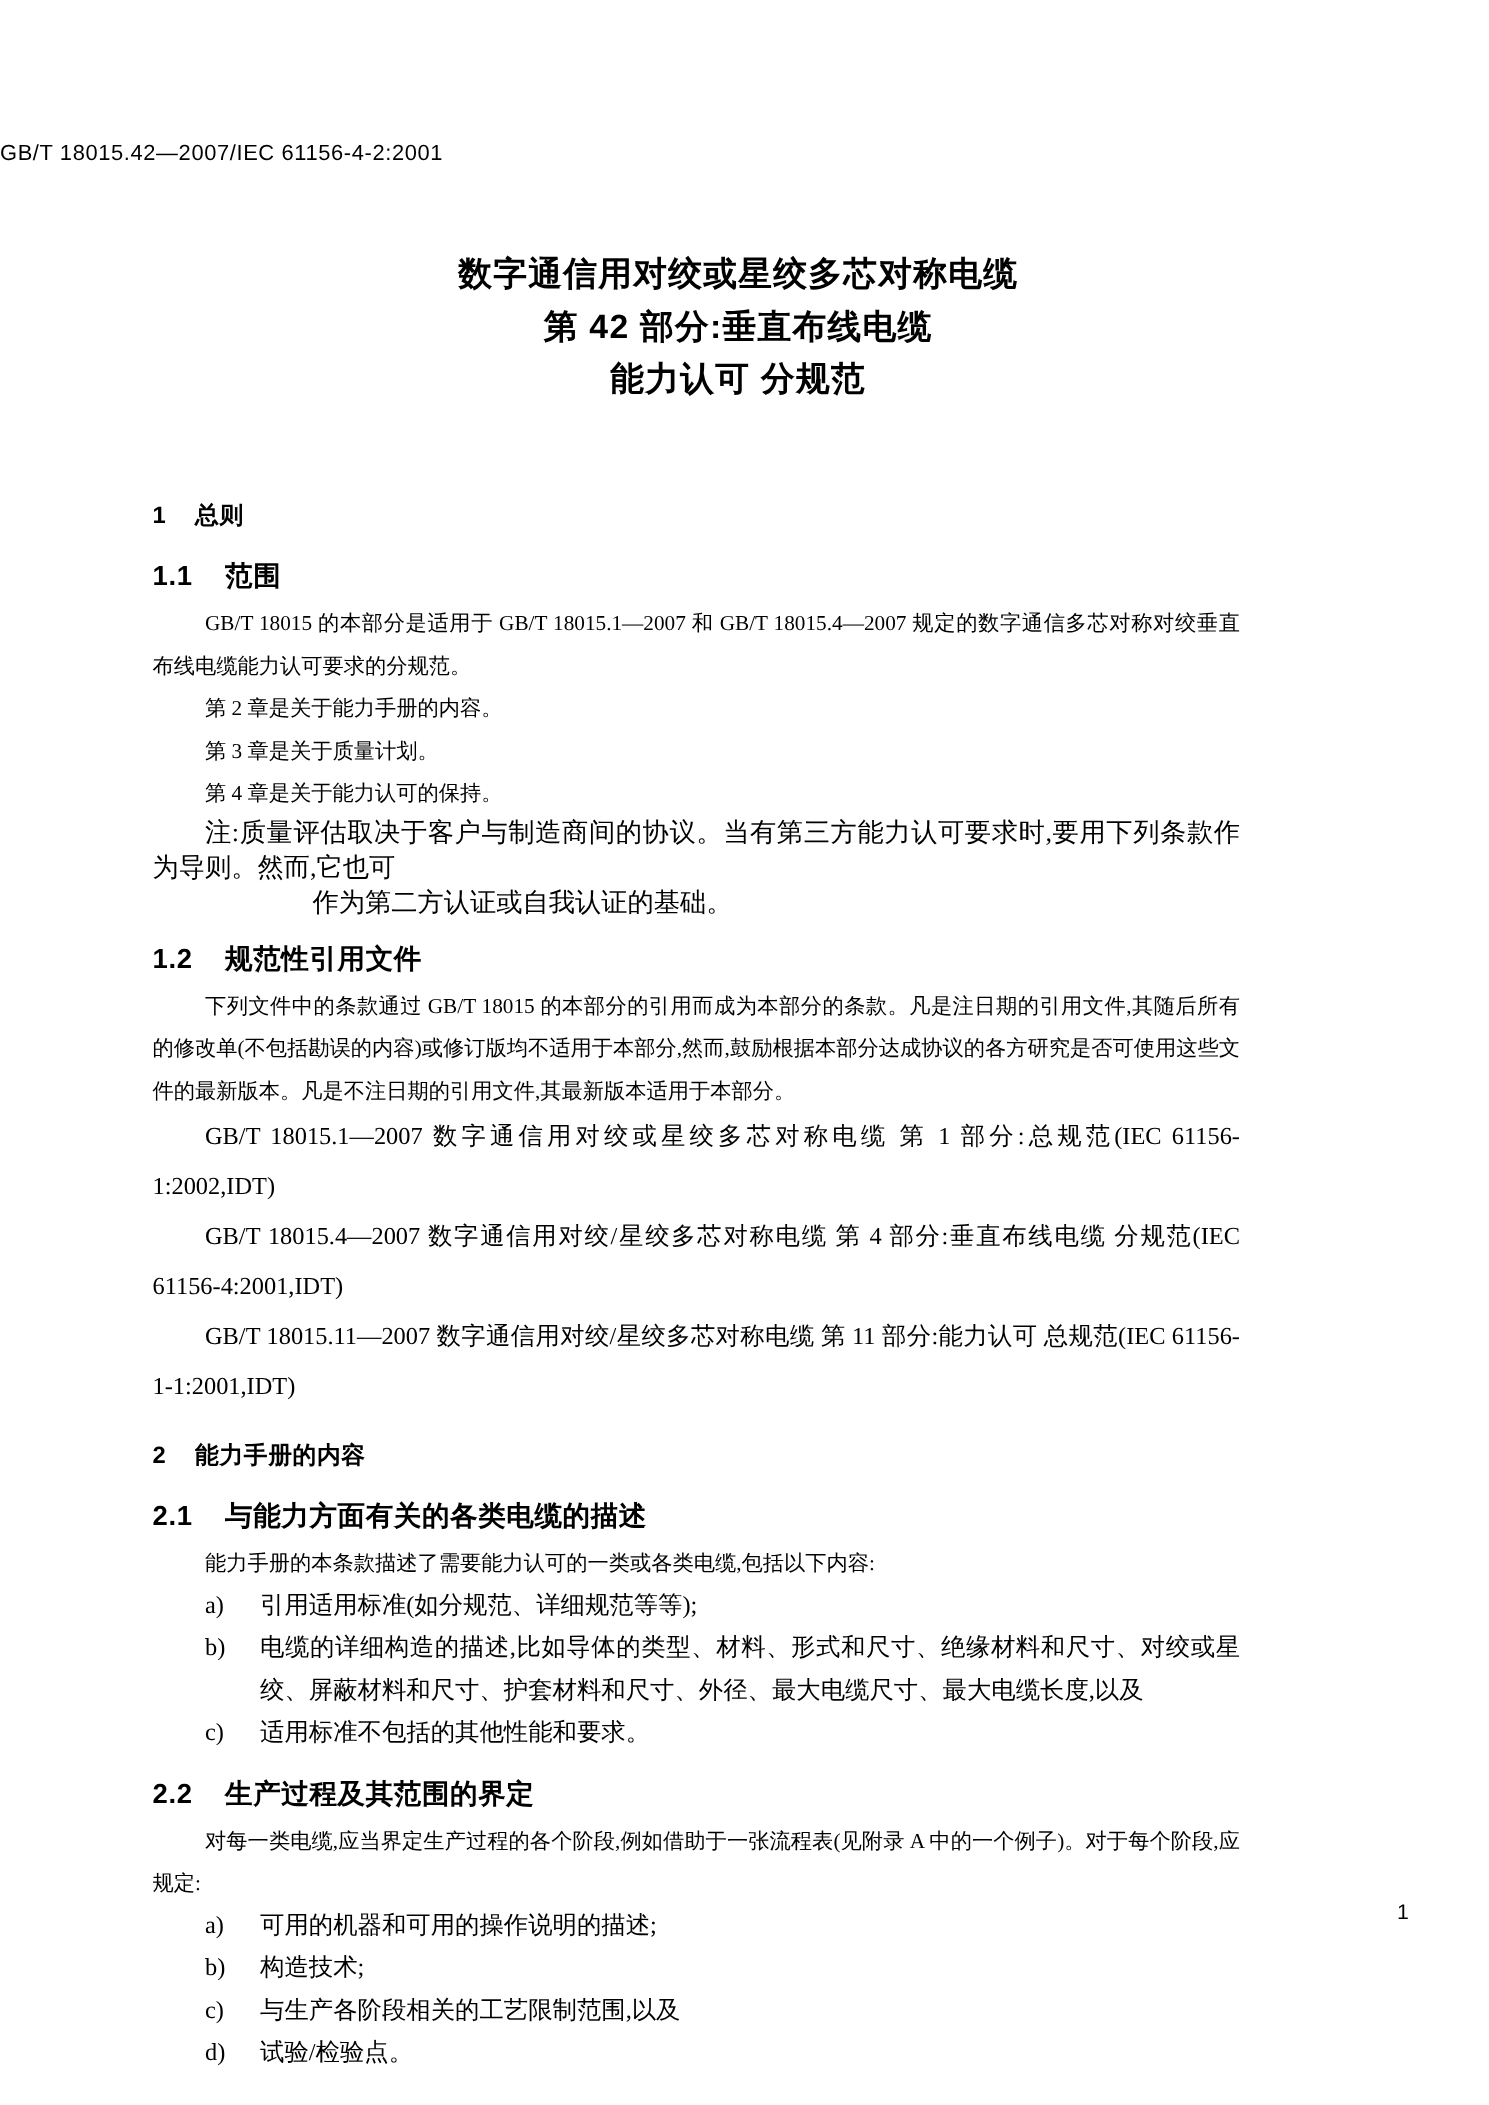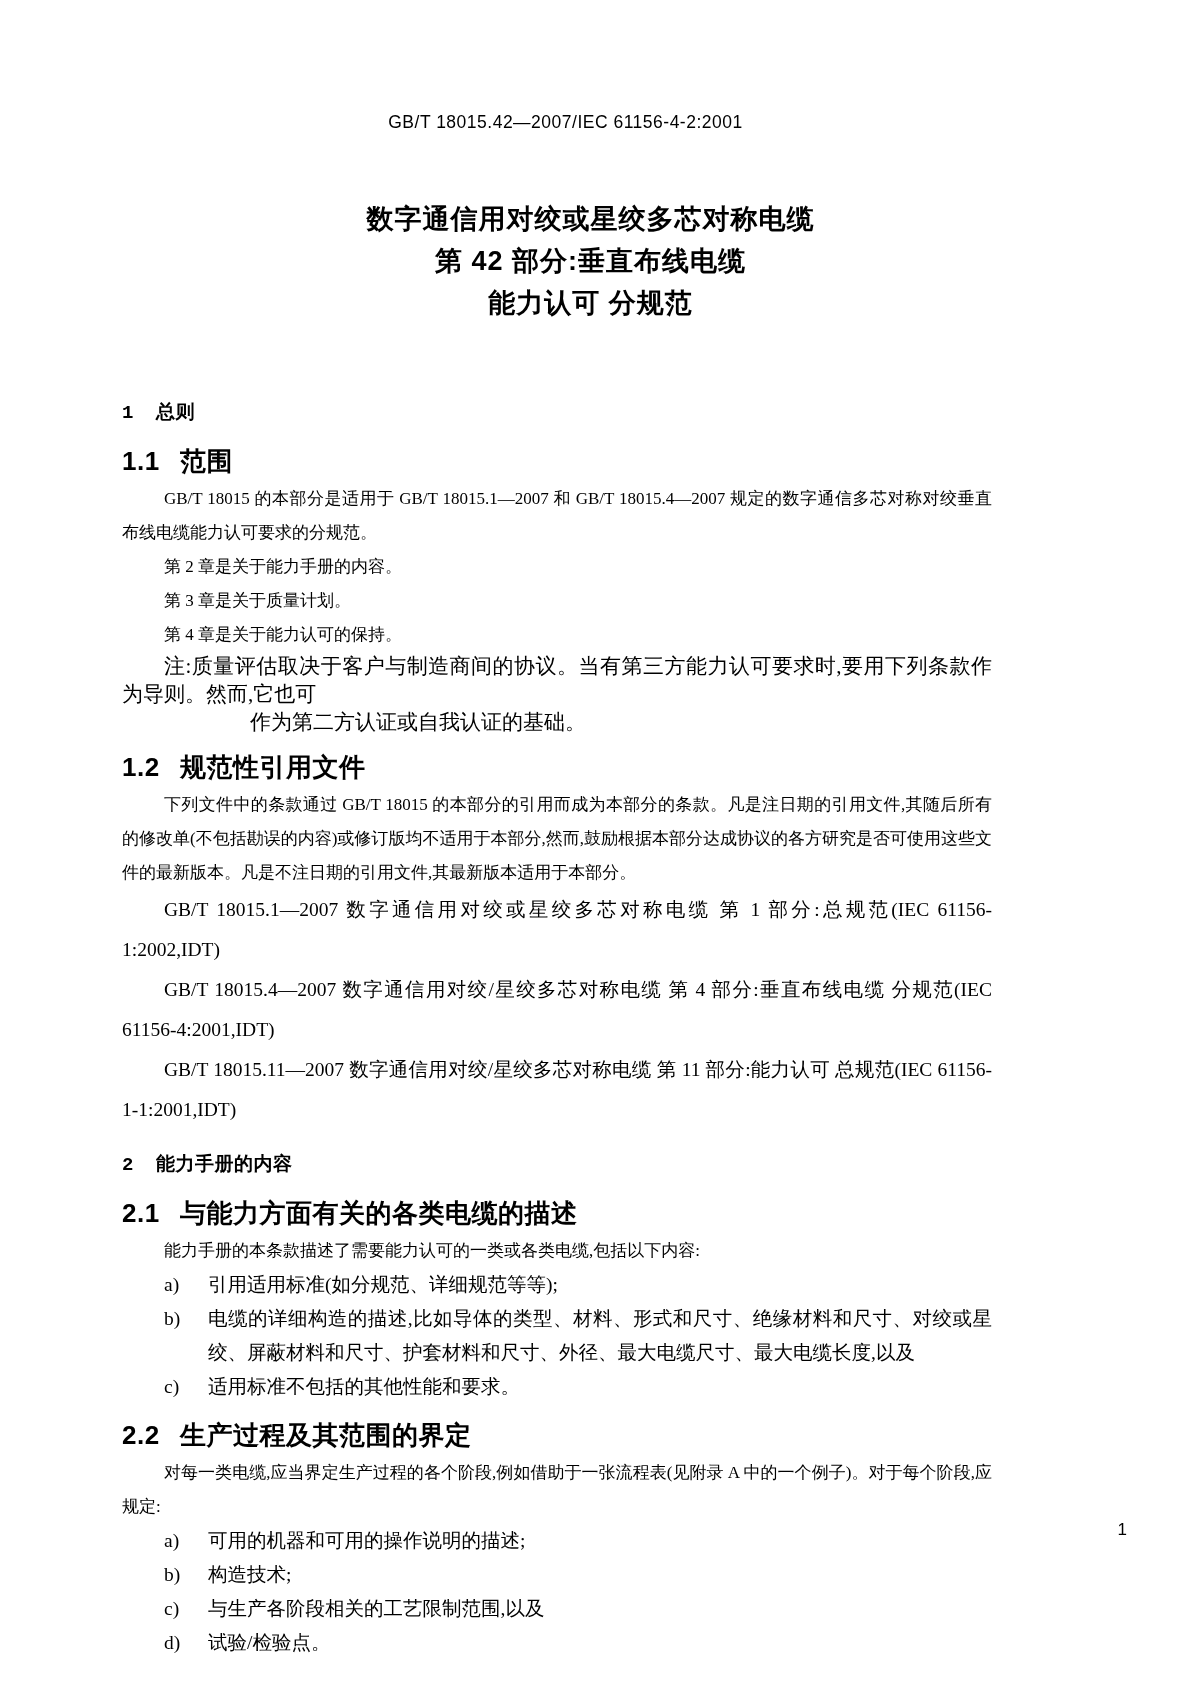--- a/index.html
+++ b/index.html
@@ -19,21 +19,20 @@
     position: absolute;
     left: 0; top: 0;
     width: 1191px;
     height: 1684px;
   }
   .header {
     position: absolute;
     top: 112px;
     left: 0;
     width: 1191px;
-    text-align: center;
     font-family: "Liberation Sans", "DejaVu Sans", sans-serif;
     font-size: 17.5px;
     letter-spacing: 0.5px;
     padding-right: 60px;
     box-sizing: border-box;
   }
   .title-block {
     position: absolute;
     top: 198px;
     left: 0;
@@ -51,32 +50,32 @@
   }
   .content {
     position: absolute;
     top: 378px;
     left: 122px;
     width: 870px;
     font-size: 19.5px;
     line-height: 34px;
   }
   .h1 {
-    font-family: Liberation Mono, monospace;
+    font-family: Liberation Sans, sans-serif;
     font-weight: bold;
     font-size: 19px;
     margin-top: 18px;
     margin-bottom: 6px;
     letter-spacing: 0.5px;
   }
   .h1 .num { display: inline-block; width: 34px; }
   .h2 {
     font-family: "Liberation Sans", "DejaVu Sans", sans-serif;
     font-weight: bold;
-    font-size: 26px;
+    font-size: 22px;
     margin-top: 14px;
     margin-bottom: 4px;
     letter-spacing: 0.5px;
   }
   .h2 .num { display: inline-block; width: 58px; }
   p.para {
     margin: 0;
     text-indent: 42px;
     text-align: justify;
     font-size: 17px;

